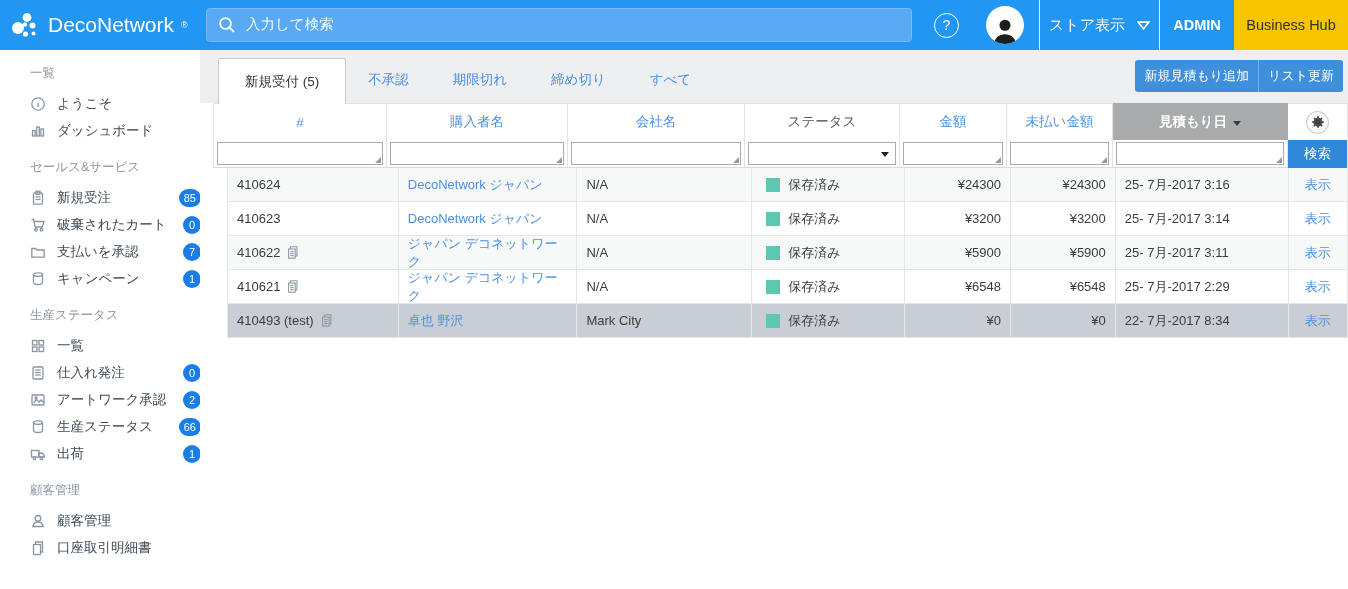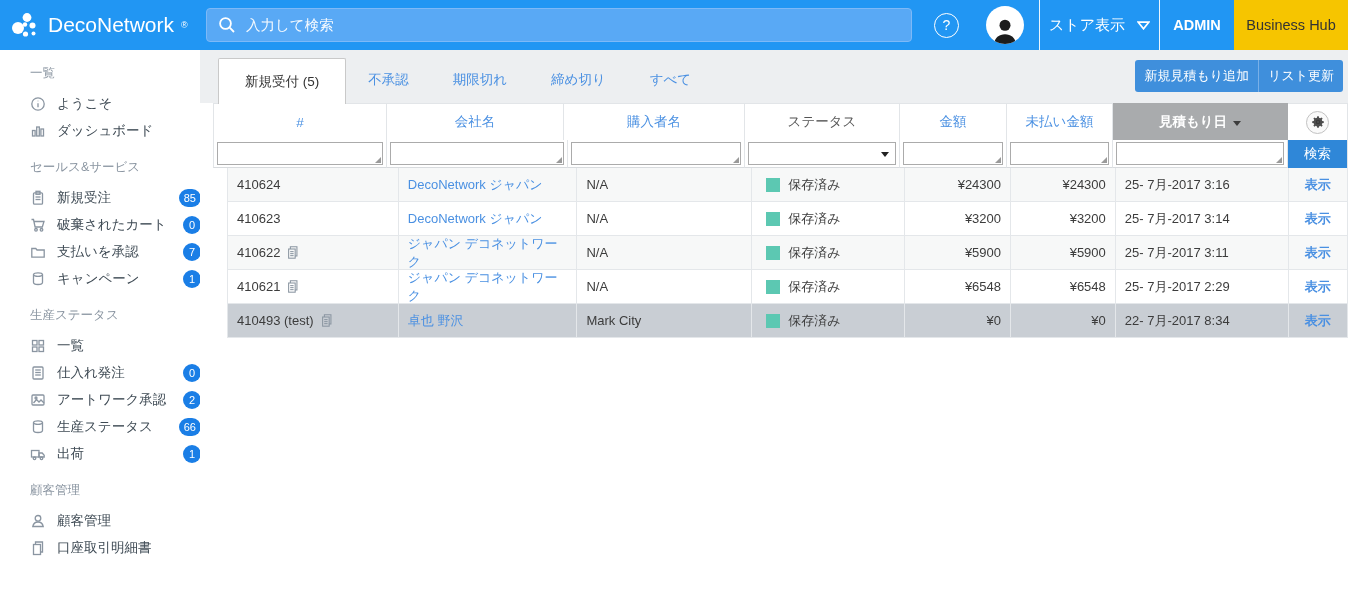--- a/index.html
+++ b/index.html
@@ -6,21 +6,21 @@
   html,body { width:1348px; height:589px; overflow:hidden; background:#fff;
     font-family:"Liberation Sans", sans-serif; }
 
   
   .topbar { height:50px; background:#2196f3; display:flex; align-items:center; }
   .brand { width:200px; display:flex; align-items:center; gap:7px; padding-left:10px; color:#fff; }
   .brand-name { font-size:21px; }
   .brand sup { font-size:9px; }
   .search-wrap { margin-left:6px; width:706px; height:34px; background:#59a9f5; border:1px solid #7db9f7;
     border-radius:4px; display:flex; align-items:center; padding:0 11px; gap:10px; }
-  .search-input { flex:1; background:transparent; border:none; outline:none; color:#fff; font-size:14.5px; }
+  .search-input { flex:1; background:transparent; border:none; outline:none; color:#fff; font-size:14.5px;font-family:Liberation Mono, monospace; }
   .search-input::placeholder { color:#fff; opacity:.95; }
   .help-circle { margin-left:22px; width:25px; height:25px; border:1.6px solid #fff; border-radius:50%;
     color:#fff; font-size:14px; display:flex; align-items:center; justify-content:center; }
   .avatar { margin-left:27px; width:38px; height:38px; background:#fff; border-radius:50%;
     display:flex; align-items:flex-end; justify-content:center; overflow:hidden; }
   .top-sect { height:50px; display:flex; align-items:center; justify-content:center; color:#fff; }
   .store-sect { margin-left:15px; width:121px; gap:12px; font-size:15px;
     border-left:1px solid rgba(255,255,255,.9); border-right:1px solid rgba(255,255,255,.9); }
   .admin-sect { width:74px; font-size:14.5px; font-weight:bold; }
   .bhub-sect { flex:1; background:#f6c500; color:#333; font-size:14.5px; }
@@ -76,21 +76,21 @@
     border-left:4px solid transparent; border-right:4px solid transparent; border-top:5px solid #222; }
   .search-btn { width:100%; height:28px; background:#2f87d8; color:#fff; border:none; font-size:13.5px;
     font-family:inherit; cursor:pointer; }
   .fcell.btncell { padding:0; border-bottom:none; }
   .dcell { height:34px; display:flex; align-items:center; padding:0 9px;
     border-right:1px solid #e4e7ea; border-bottom:1px solid #e4e7ea; color:#3c3c3c; }
   .dcell:first-child { border-left:1px solid #e4e7ea;margin-left:14px; }
   .drow.alt .dcell { background:#f7f8f8; }
   .drow.hl .dcell { background:#c9ced4; }
   .num { justify-content:flex-end; }
-  .ctr { justify-content:center;font-weight:bold; }
+  .ctr { justify-content:center; }
   .link { color:#4a90e2; cursor:pointer; }
   .swatch { width:14px; height:14px; background:#5cc8b2; margin:0 8px 0 5px; flex:none; }
   .copy-ic { color:#8a95a1; display:flex; margin-left:6px; }
   .copy-ic svg { width:14px; height:15px; }
 </style>
 </head>
 <body>
 
 <div class="topbar">
   <div class="brand">
@@ -299,25 +299,25 @@
       <div class="topbtns">
       <button class="btn first">新規見積もり追加</button>
       <button class="btn last">リスト更新</button>
     </div>
   </div>
   <div class="table">
     <div class="trow" id="hrow">
         <div class="hcell c0 link">
           <span>#</span>
         </div>
+        <div class="hcell c1 link">
+          <span>購入者名</span>
+        </div>
         <div class="hcell c2 link">
           <span>会社名</span>
-        </div>
-        <div class="hcell c1 link">
-          <span>購入者名</span>
         </div>
         <div class="hcell c3 plain">
           <span>ステータス</span>
         </div>
         <div class="hcell c4 link">
           <span>金額</span>
         </div>
         <div class="hcell c5 link">
           <span>未払い金額</span>
         </div>

